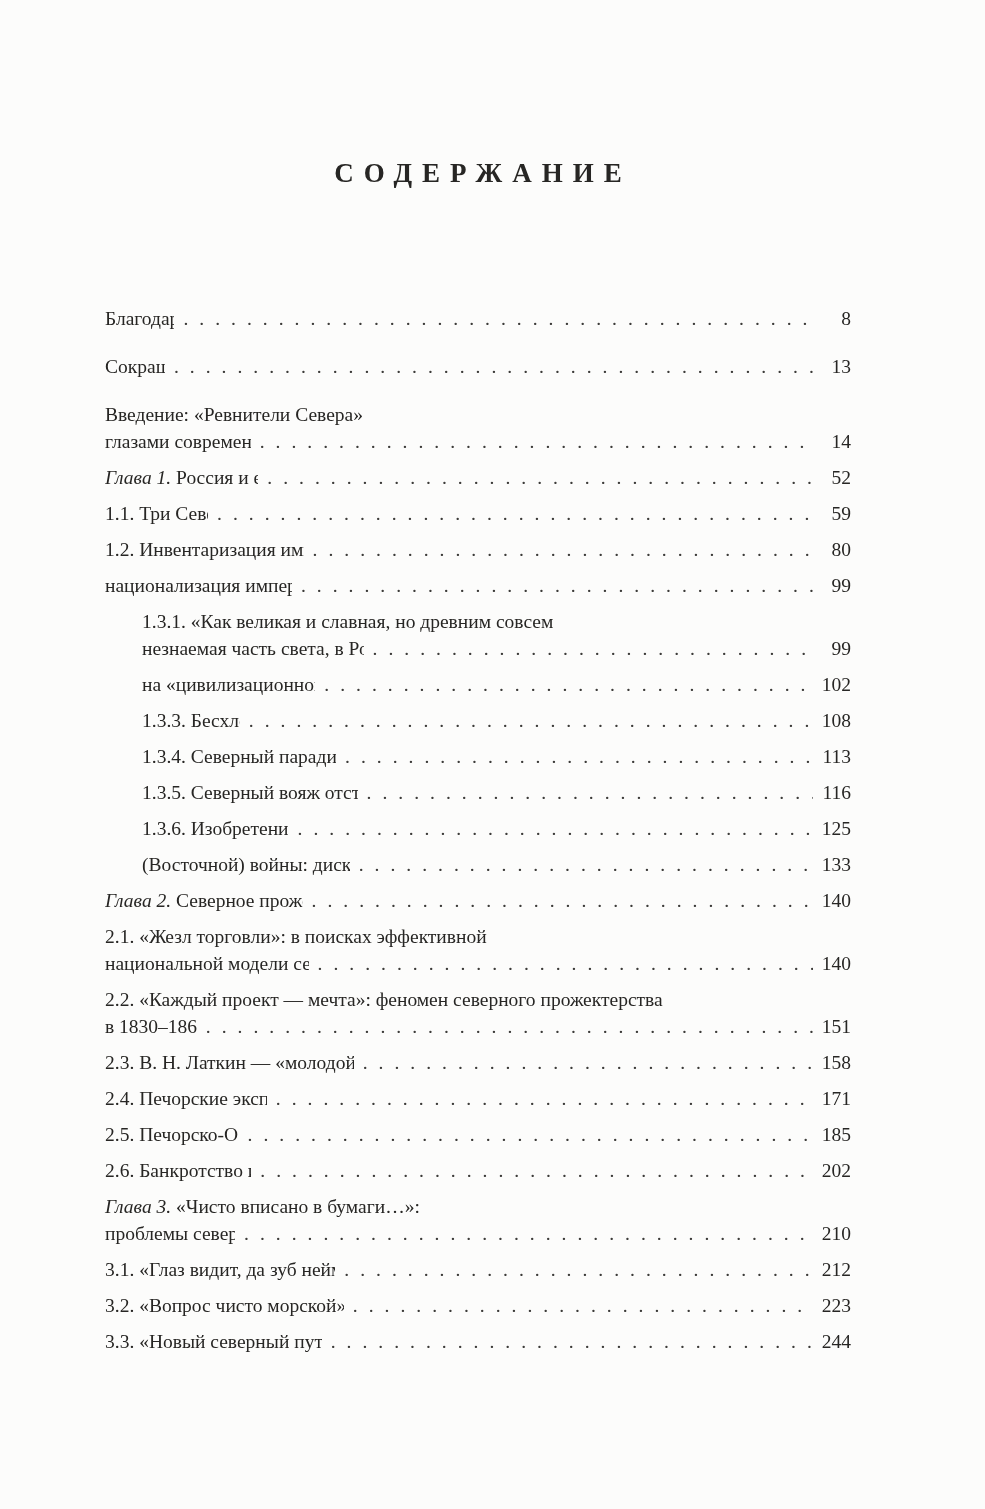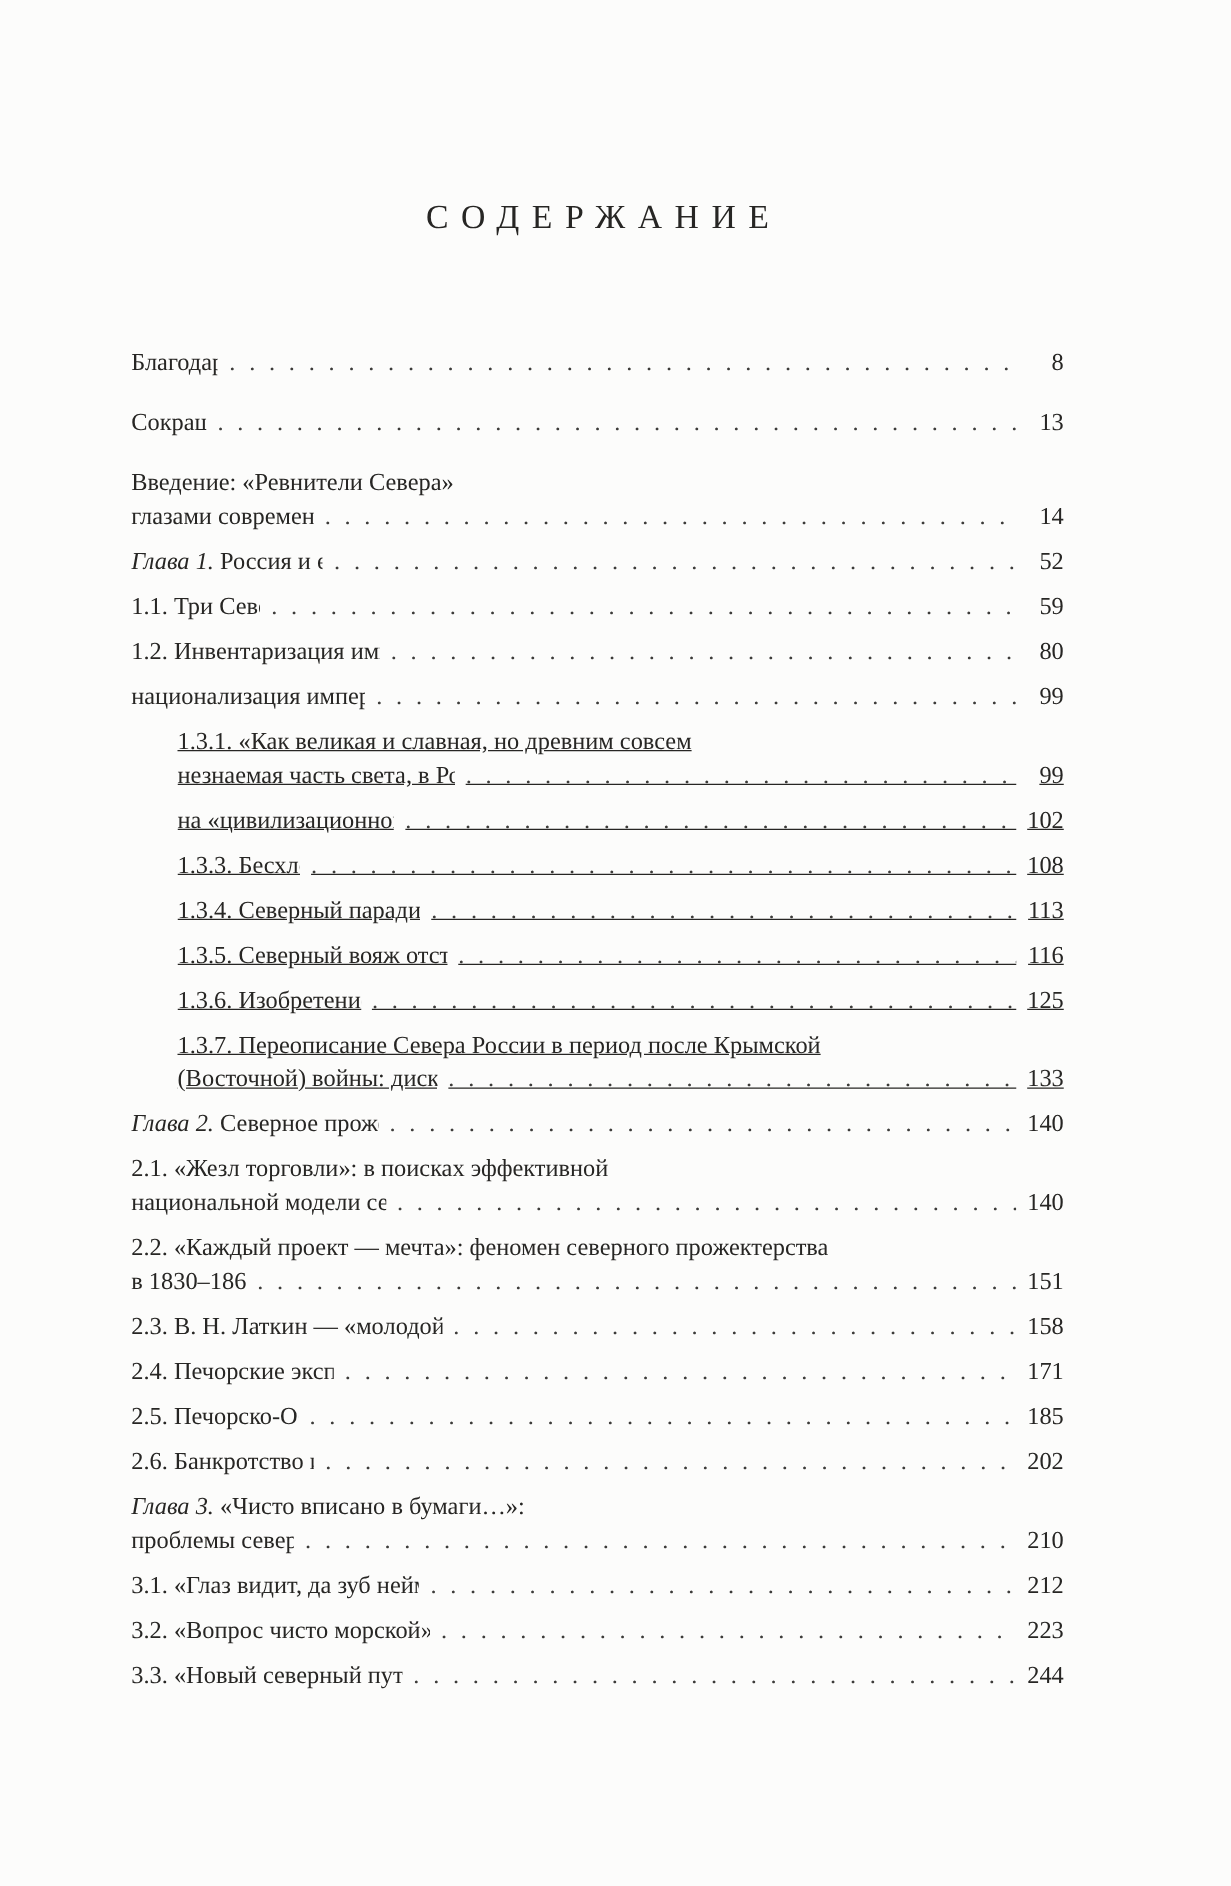--- a/index.html
+++ b/index.html
@@ -11,34 +11,34 @@
     font-family: "Liberation Serif", "DejaVu Serif", serif;
     overflow: hidden;
   }
   .page {
     box-sizing: content-box;
     width: 746px;
     padding: 158px 0 0 105px;
   }
   .title {
     font-size: 27px;
-    font-weight: normal;
+    font-weight: bold;
     letter-spacing: 10px;
     padding-left: 10px; 
     text-align: center;
-    margin: 0 0 88px 0;
+    margin: 0 0 116px 0;
   }
   .toc {
     font-size: 19.5px;
     line-height: 27px;
   }
   .entry { margin-bottom: 9px; }
   .entry.front { margin-bottom: 21px; }
   .entry.chapter { margin-top: 0; }
-  .entry.subsection { padding-left: 37px; text-decoration: underline; }
+  .entry.subsection { padding-left: 37px; }
   .line { white-space: nowrap; }
   .last-line { display: flex; align-items: baseline; }
   .entry-text { flex: 0 1 auto; white-space: nowrap; overflow: hidden; }
   .entry-text em { }
   .leader {
     flex: 1 1 auto;
     min-width: 0;
     overflow: hidden;
     white-space: nowrap;
     letter-spacing: 11px;
@@ -145,21 +145,20 @@
         </div>
       </div>
       <div class="entry subsection">
         <div class="line last-line">
           <span class="entry-text">1.3.6. Изобретение «Русского Севера»</span>
           <span class="leader">......................................................................</span>
           <span class="page-num">125</span>
         </div>
       </div>
       <div class="entry subsection">
-        <div class="line"><span class="entry-text">1.3.7. Переописание Севера России в период после Крымской</span></div>
         <div class="line last-line">
           <span class="entry-text">(Восточной) войны: дискурс русификации как модернизации</span>
           <span class="leader">......................................................................</span>
           <span class="page-num">133</span>
         </div>
       </div>
       <div class="entry chapter">
         <div class="line last-line">
           <span class="entry-text"><em>Глава 2.</em> Северное прожектерство: «Печорское дело»</span>
           <span class="leader">......................................................................</span>

